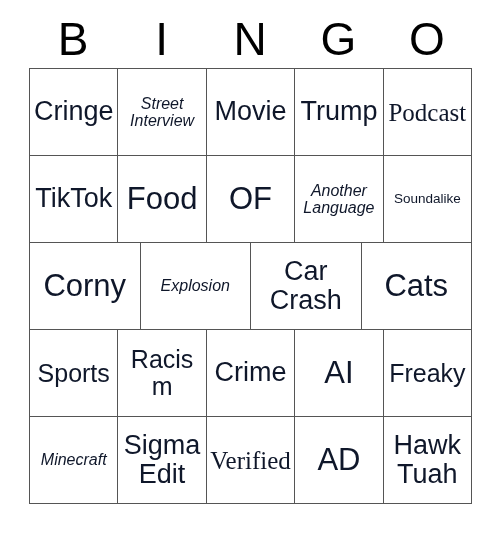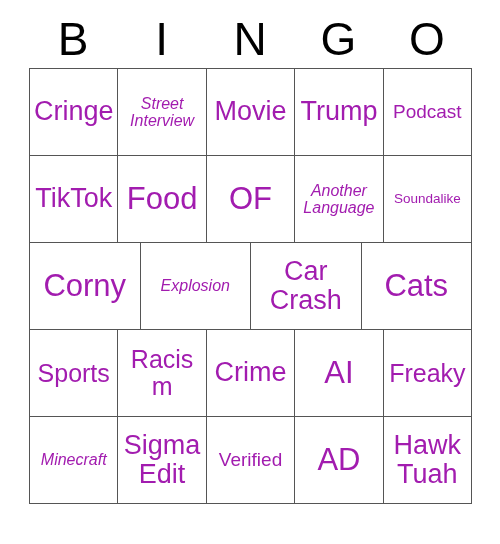--- a/index.html
+++ b/index.html
@@ -56,30 +56,30 @@
     height: 87px;
     box-sizing: border-box;
     border-right: 1px solid #555555;
     border-bottom: 1px solid #555555;
     display: flex;
     align-items: center;
     justify-content: center;
     text-align: center;
     padding: 2px 3px;
     line-height: 1.08;
-    color: #a21caf;
+    color: #0f172a;
     overflow: hidden;
     word-break: break-word;
   }
 
   
   .fs-xl   { font-size: 31px; }
   .fs-lg   { font-size: 27px; }
   .fs-md   { font-size: 25px; }
-  .fs-sm   { font-size: 19px; }
+  .fs-sm   { font-size: 25px; font-family: Liberation Serif, serif; }
   .fs-xs   { font-size: 16px; font-style: italic; }
   .fs-xxs  { font-size: 13.5px; }
 </style>
 </head>
 <body>
 
 <div id="bingo-card">
 
   <div class="header-row">
     <div class="header-cell">B</div>

